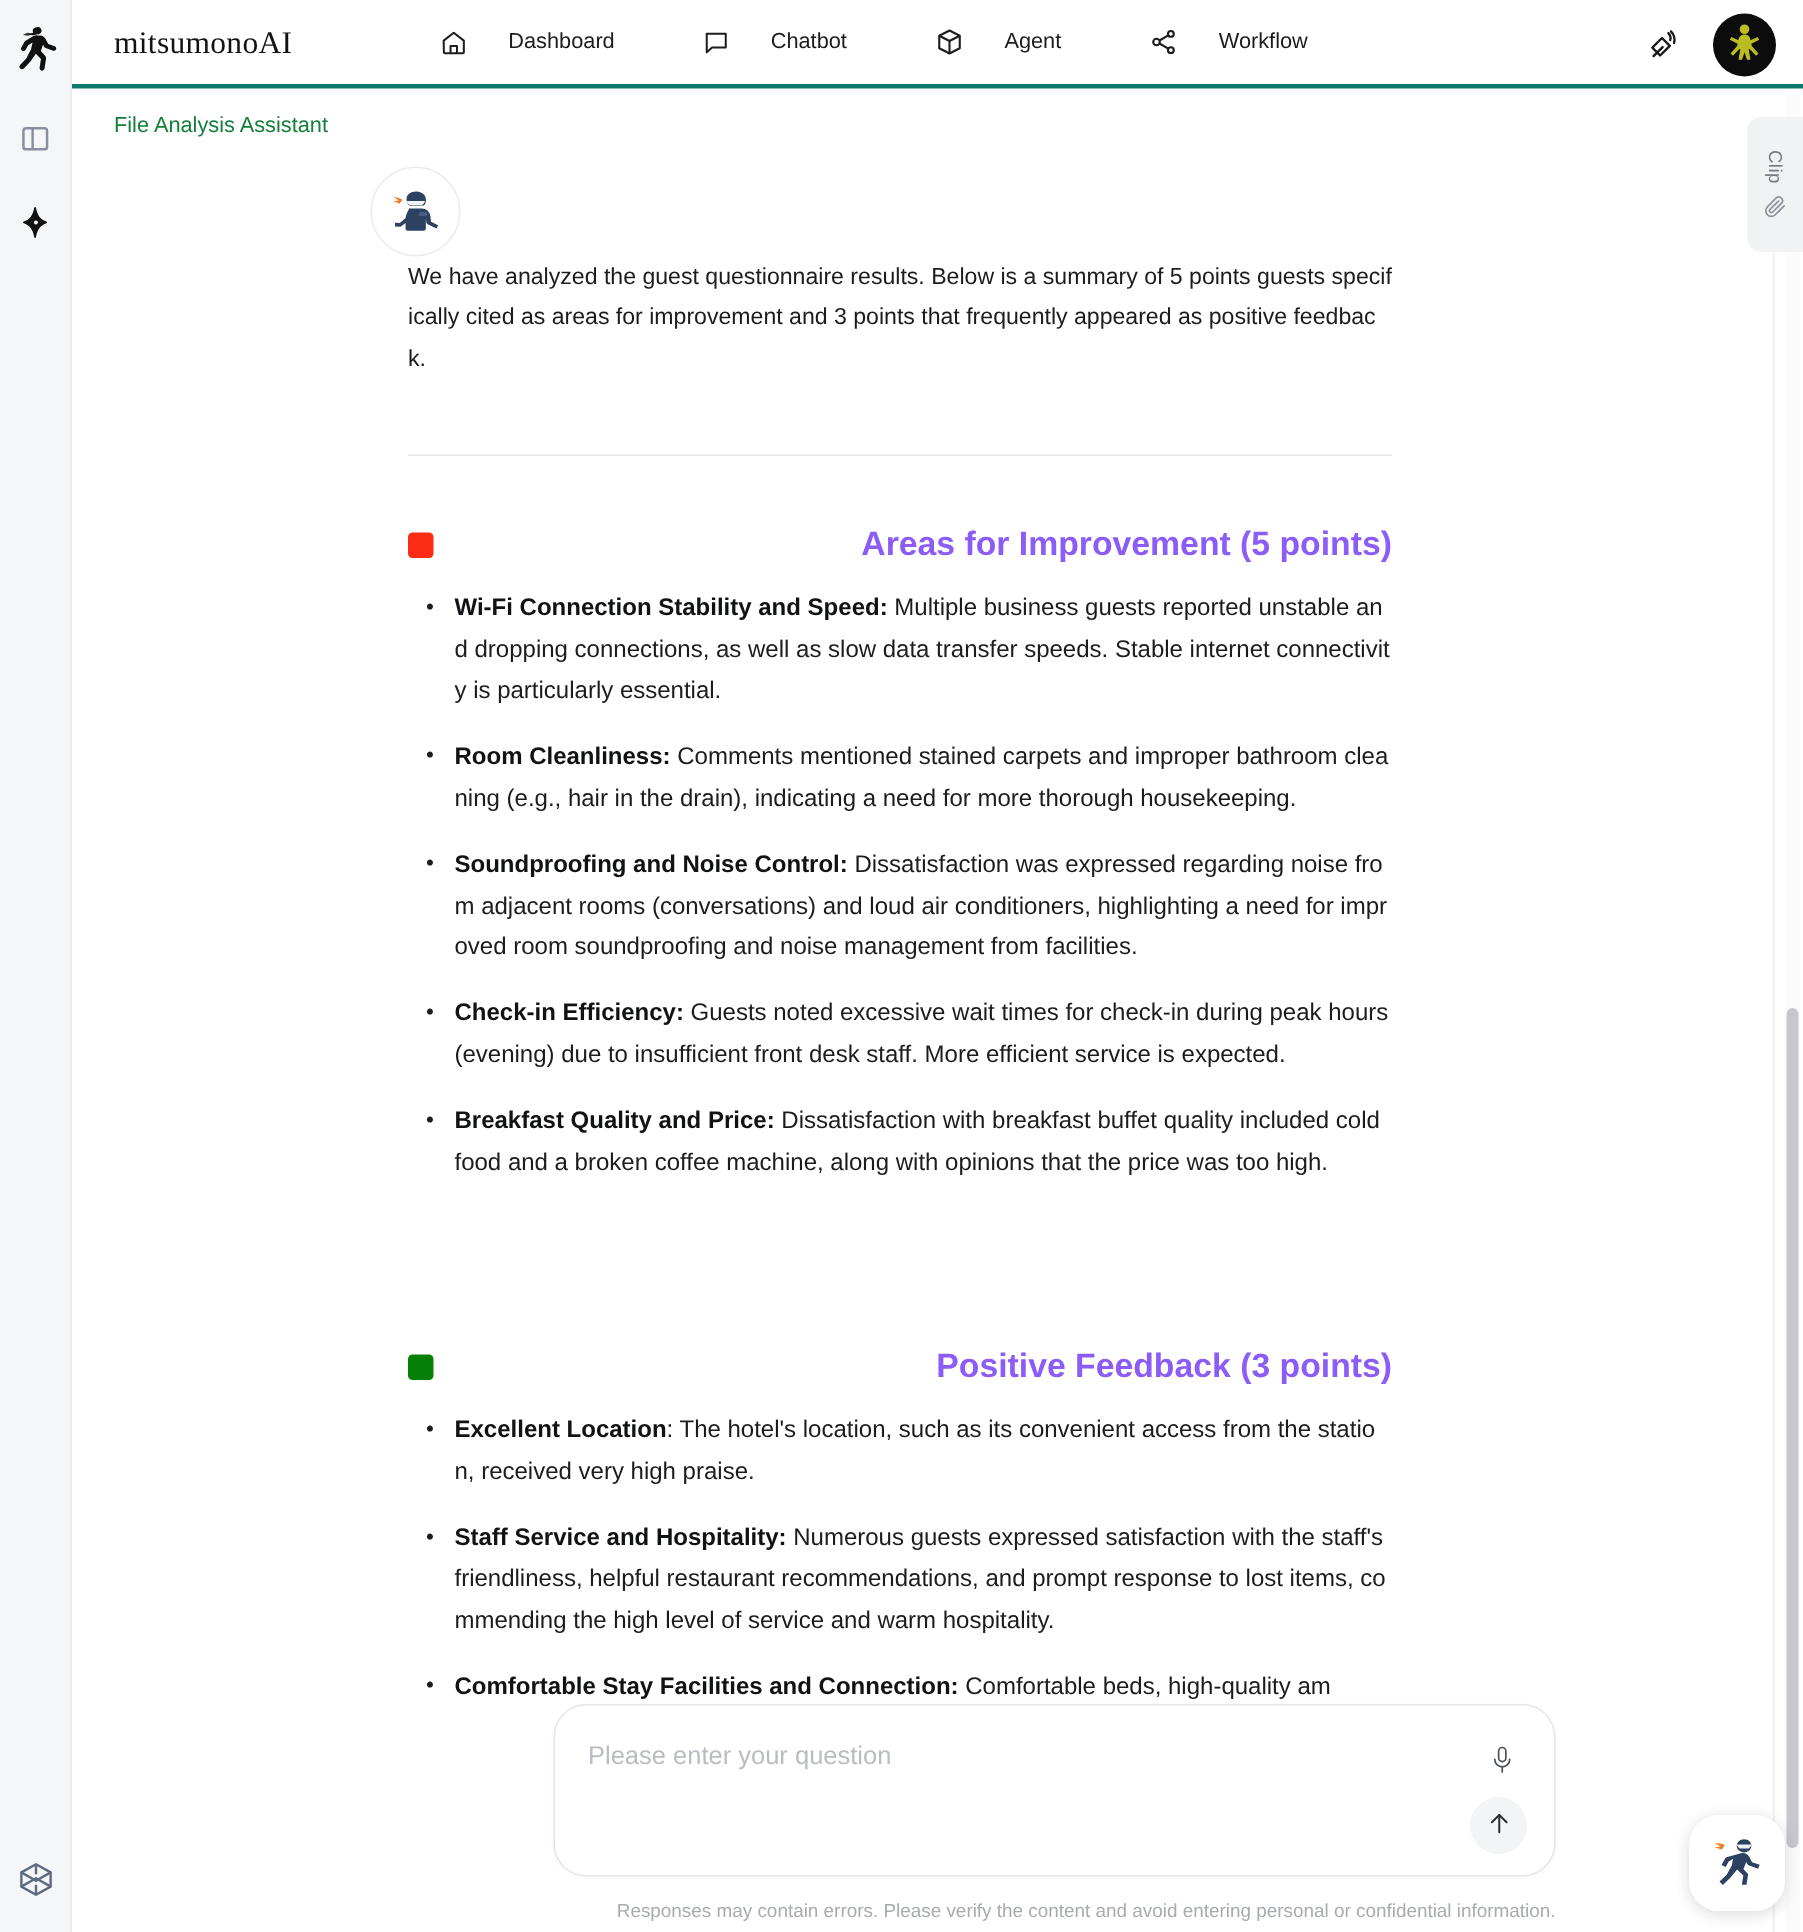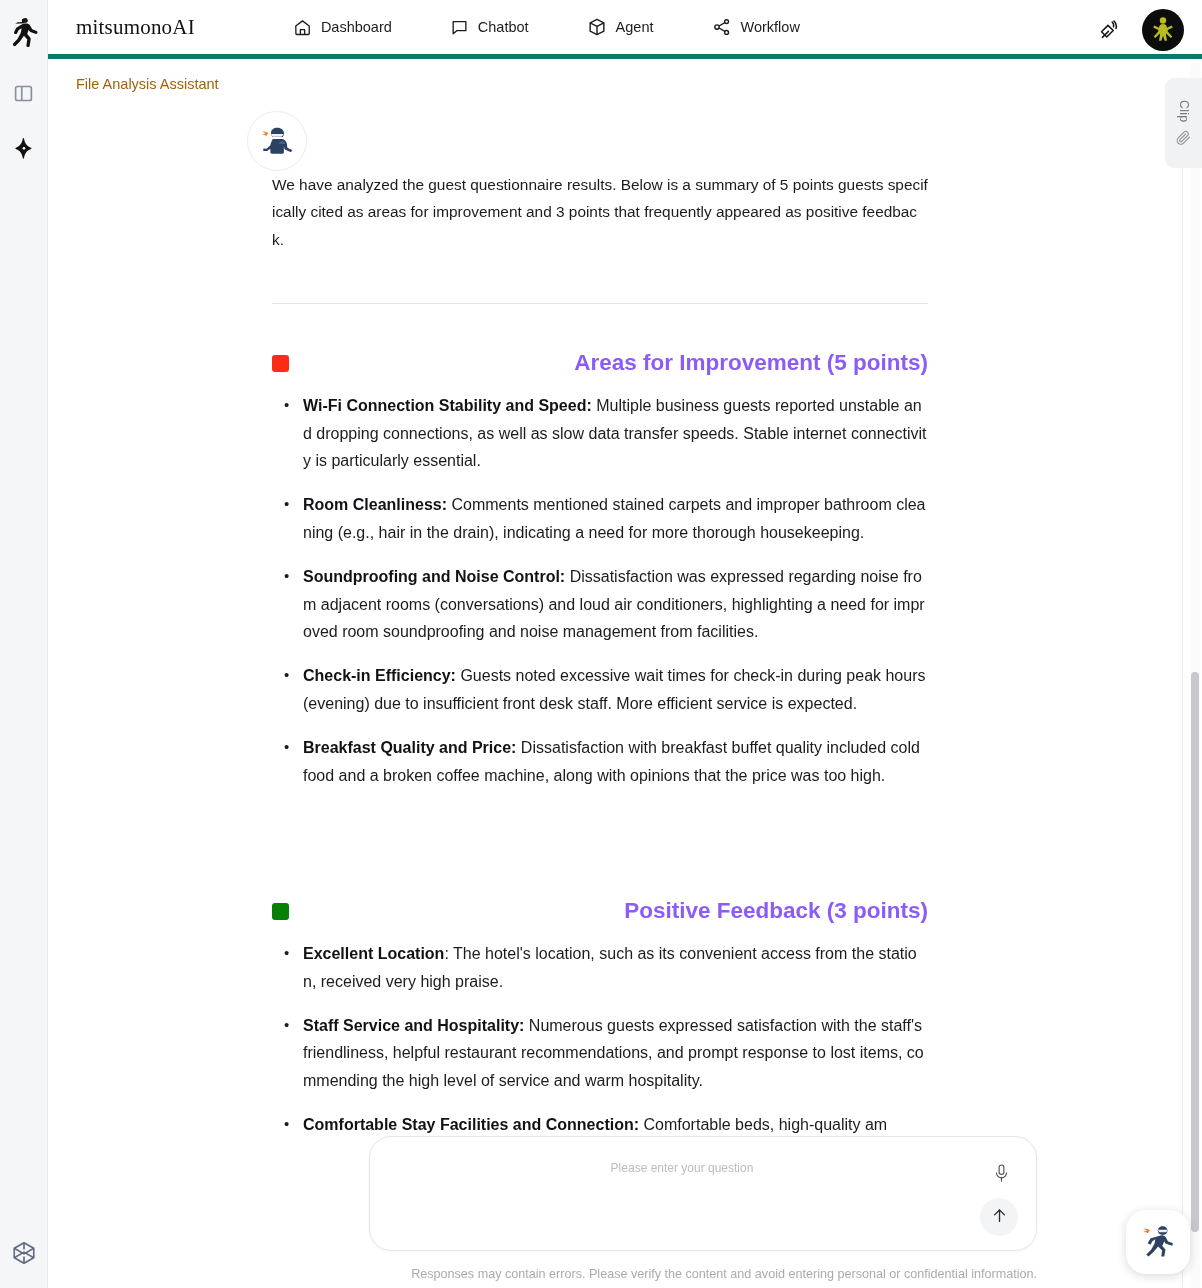--- a/index.html
+++ b/index.html
@@ -26,49 +26,49 @@
     cursor: pointer;
   }
   .rail-spacer { flex: 1 1 auto; }
   .rail-bottom { margin-bottom: 18px; width: 30px; height: 30px; display: flex; align-items: center; justify-content: center; cursor: pointer; }
 
   
   .main { position: relative; width: 1154px; height: 1288px; background: #ffffff; }
 
   
   .header {
-    height: 59px; border-bottom: 5px solid #0f766e;
+    height: 59px; border-bottom: 3px solid #0f766e;
     display: flex; align-items: center; position: relative; background:#fff;
   }
   .brand {
     font-family: "Liberation Serif", serif;
     font-size: 21px; color: #121212; letter-spacing: .2px;
     margin-left: 28px; white-space: nowrap;
   }
   .nav { display: flex; align-items: center; gap: 58px; margin-left: 98px; }
   .nav-item {
-    display: flex; align-items: center; gap: 9px;
+    display: flex; align-items: center; gap: 27px;
     font-size: 14.5px; color: #1d1d1f; cursor: pointer; white-space: nowrap;
   }
   .nav-item svg { display: block; }
   .header-right {
     position: absolute; right: 18px; top: 0; height: 59px;
     display: flex; align-items: center; gap: 18px;
   }
   .bcast { width: 28px; height: 28px; display:flex; align-items:center; justify-content:center; cursor:pointer; }
   .avatar {
     width: 42px; height: 42px; border-radius: 50%;
     background: #0c0c0c; display: flex; align-items: center; justify-content: center;
     cursor: pointer; overflow: hidden;
   }
 
   
   .crumb {
     position: absolute; left: 28px; top: 76px;
-    font-size: 14.5px; color: #a16207;
+    font-size: 14.5px; color: #15803d;
   }
 
   
   .chat {
     position: absolute; left: 0; top: 59px;
     width: 1154px; height: 1229px;
     overflow: hidden;
   }
   .msg { position: absolute; left: 199px; top: 40px; width: 740px; display: flex; flex-direction: column; }
   .bot-avatar {
@@ -112,21 +112,21 @@
   }
   .composer {
     height: 115px; border: 1px solid #e4e6e9; border-radius: 22px;
     background: #fff; position: relative;
     box-shadow: 0 1px 3px rgba(16,24,40,.04);
   }
   .composer-input {
     position: absolute; left: 22px; top: 24px; width: 580px;
     border: none; outline: none; background: transparent;
     font-family: "Liberation Sans", sans-serif;
-    font-size: 12px; color: #8b5cf6; text-align: center;
+    font-size: 17px; color: #8b5cf6;
   }
   .composer-input::placeholder { color: #b9bcc2; }
   .mic {
     position: absolute; right: 24px; top: 24px;
     width: 22px; height: 24px; cursor: pointer;
     display: flex; align-items: center; justify-content: center;
   }
   .send {
     position: absolute; right: 18px; bottom: 14px;
     width: 38px; height: 38px; border-radius: 50%;

